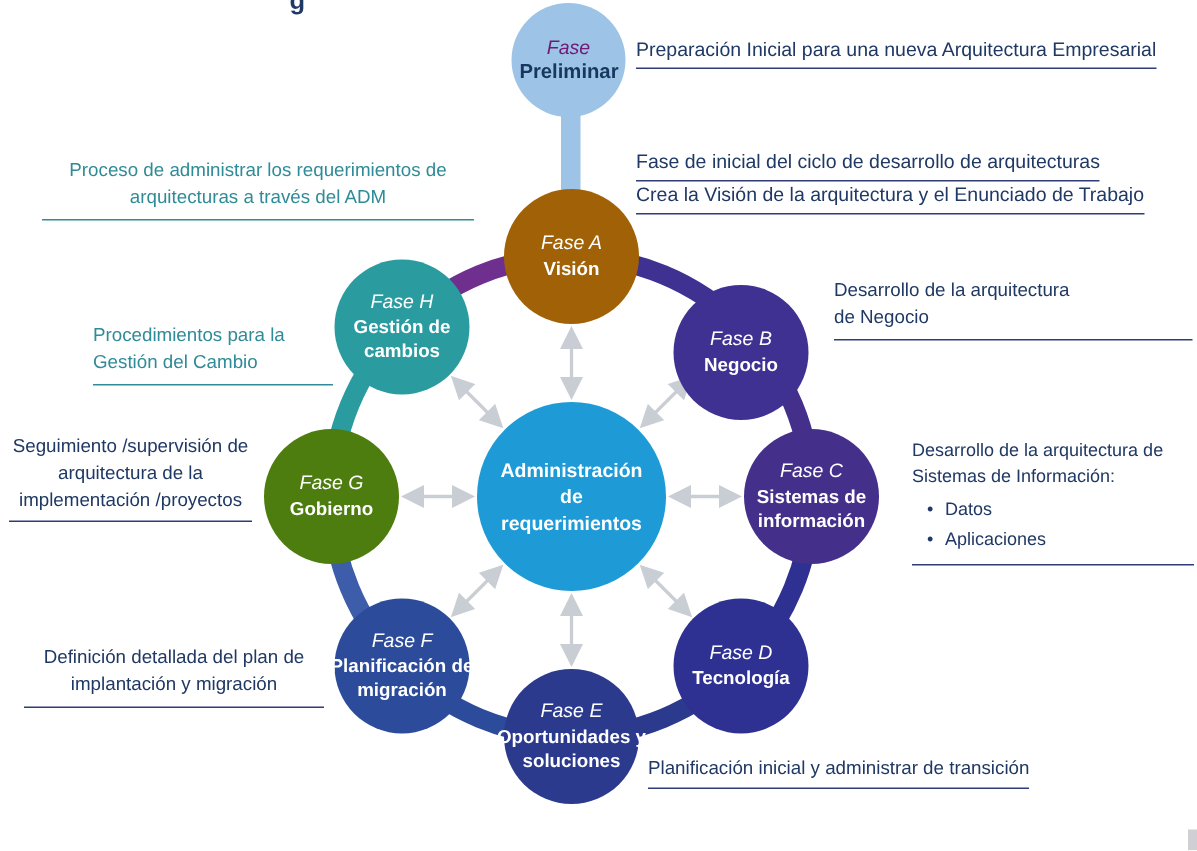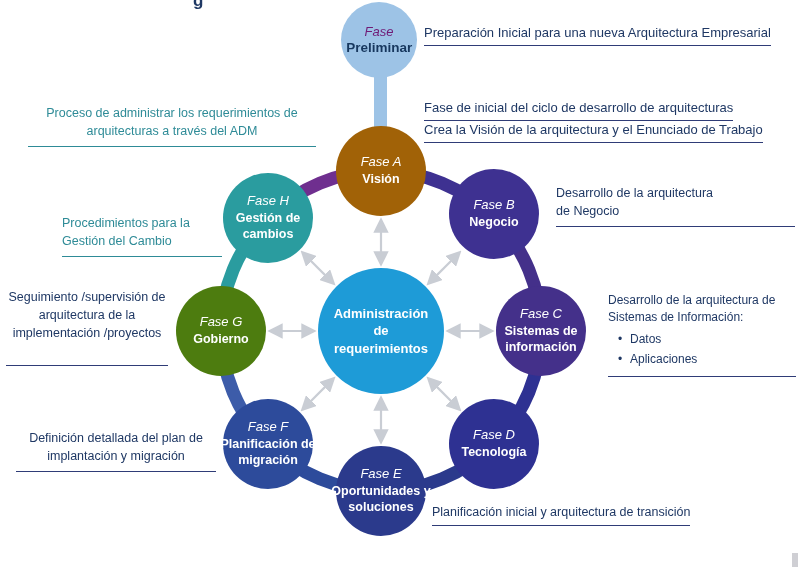--- a/index.html
+++ b/index.html
@@ -11,21 +11,21 @@
   
   .node { position:absolute; border-radius:50%; display:flex; flex-direction:column;
           align-items:center; justify-content:center; text-align:center; color:#fff; }
   .node .fase { font-style:italic; font-size:13px; margin-bottom:3px; }
   .node .name { font-weight:bold; font-size:12.5px; line-height:1.25; width:86%; }
 
   .n-pre { left:341px; top:2px;  width:76px; height:76px; }
   .n-pre .fase { margin-bottom:1px; }
   .n-pre .name { font-size:13.5px;text-align:center; }
   .n-a   { left:336px; top:126px; width:90px; height:90px; }
-  .n-b   { left:449px; top:169px; width:90px; height:90px; }
+  .n-b   { left:449px; top:190px; width:90px; height:90px; }
   .n-c   { left:496px; top:286px; width:90px; height:90px; }
   .n-c .name { width:84px; }
   .n-d   { left:449px; top:399px; width:90px; height:90px; }
   .n-e   { left:336px; top:446px; width:90px; height:90px; }
   .n-e .name { width:108px; }
   .n-f   { left:223px; top:399px; width:90px; height:90px; }
   .n-f .name { width:104px; }
   .n-g   { left:176px; top:286px; width:90px; height:90px; }
   .n-h   { left:223px; top:173px; width:90px; height:90px; }
   .n-h .name { width:82px; }
@@ -39,21 +39,21 @@
          padding-bottom:3px; border-bottom:1px solid #2F3C77; }
   .ann.teal { color:#2E8B97; border-color:#2E8B97; }
   .nowrap { white-space:nowrap; }
   .ann-pre { left:424px; top:24px; font-size:13px; }
   .ann-v1  { left:424px; top:99px;  font-size:13px; }
   .ann-v2  { left:424px; top:121px; font-size:13px; }
   .ann-adm { left:28px;  top:105px; width:288px; text-align:center; padding-bottom:5px; }
   .ann-h   { left:62px;  top:184px; width:160px; padding-bottom:5px;margin-top:31px; }
   .ann-b   { left:556px; top:185px; width:239px; padding-bottom:5px; }
   .ann-b .inner { width:168px; }
-  .ann-g   { left:6px;   top:289px; width:162px; text-align:center; padding-bottom:23px; }
+  .ann-g   { left:6px;   top:289px; width:162px; text-align:center; padding-bottom:5px; }
   .ann-c   { left:608px; top:292px; width:188px; font-size:12px; padding-bottom:6px; }
   .ann-c ul { list-style:none; margin-top:4px; padding-left:6px; }
   .ann-c li { position:relative; padding-left:16px; line-height:1.65; }
   .ann-c li::before { content:"\2022"; position:absolute; left:4px; }
   .ann-f   { left:16px;  top:430px; width:200px; text-align:center; padding-bottom:5px; }
   .ann-d   { left:556px; top:428px; width:168px; padding-bottom:5px; }
   .ann-e2  { left:432px; top:504px; }
 
   .fragment { position:absolute; left:193px; top:-9px; font-size:17px; font-weight:bold; color:#1F3864; }
   .edge-corner { position:absolute; right:0; bottom:0; width:6px; height:14px; background:#CFCFD4; }
@@ -164,18 +164,18 @@
     <div style="color: rgb(31, 56, 100);">Desarrollo de la arquitectura de Sistemas de Información:</div>
     <ul>
       <li>Datos</li>
       <li>Aplicaciones</li>
     </ul>
   </div>
 
   <div class="ann ann-f" style="color: rgb(31, 56, 100);">Definición detallada del plan de implantación y migración</div>
 
 
-  <div class="ann ann-e2 nowrap" style="color: rgb(31, 56, 100);">Planificación inicial y arquitectura de transición</div>
+  <div class="ann ann-e2 nowrap" style="color: rgb(31, 56, 100);">Planificación inicial y administrar de transición</div>
 
   <div class="fragment">g</div>
 
   <div class="edge-corner"></div>
 </div>
 
 </body></html>

